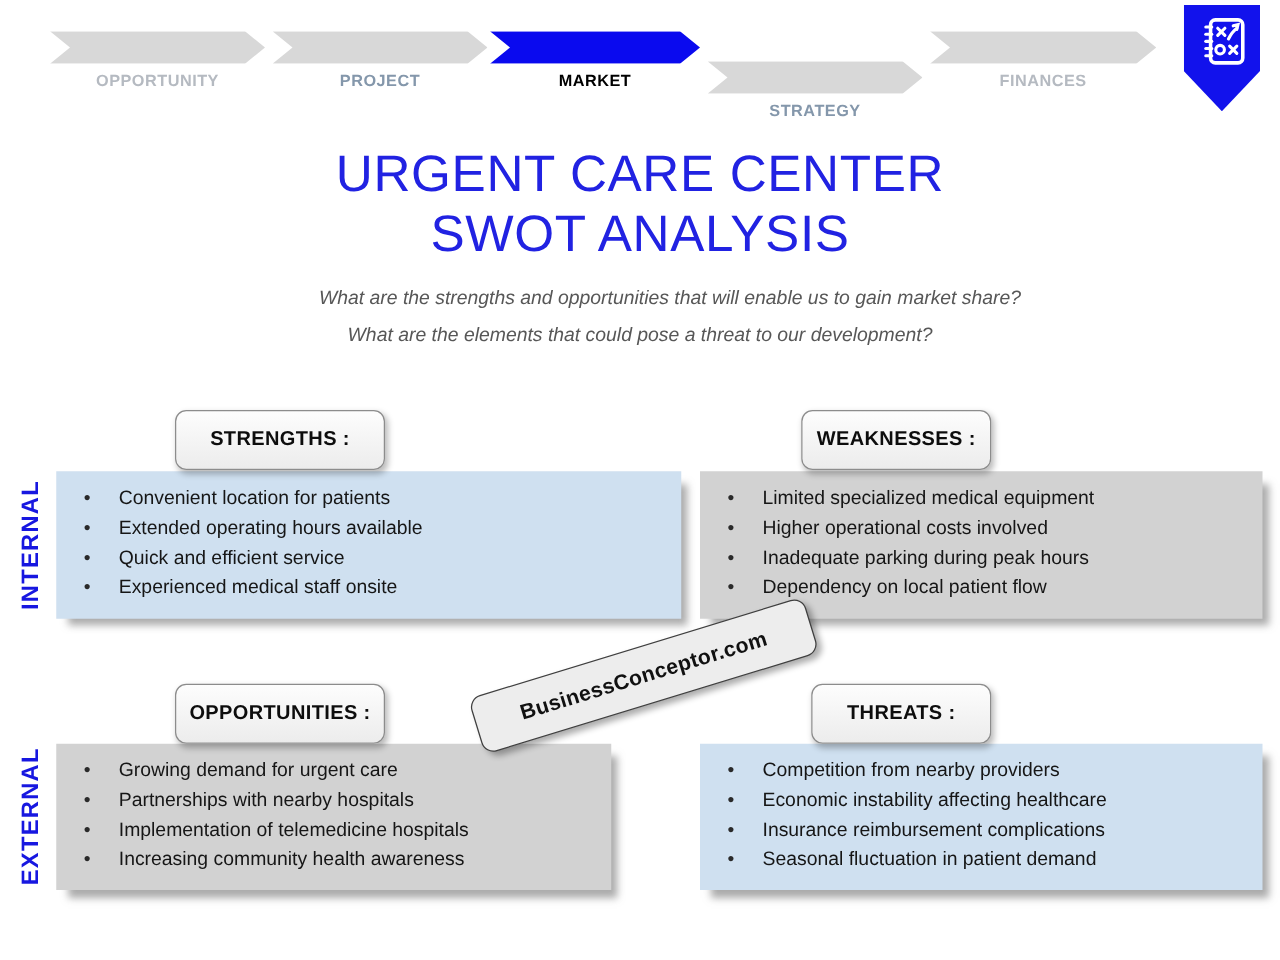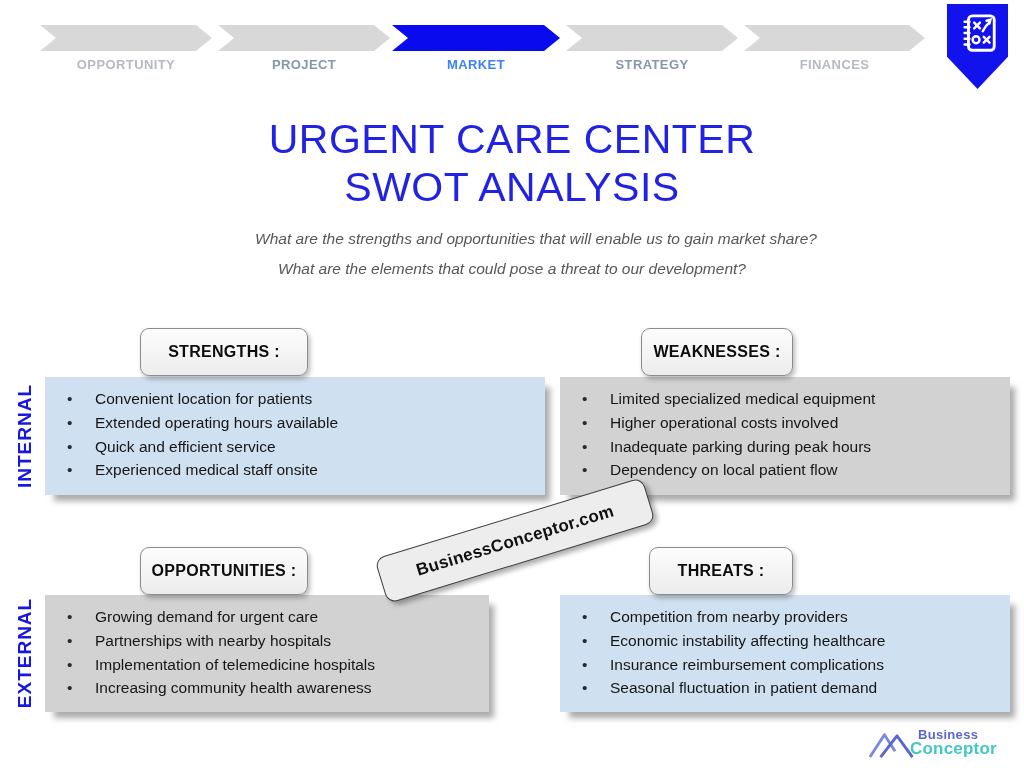--- a/index.html
+++ b/index.html
@@ -7,23 +7,23 @@
          font-family:"Liberation Sans", sans-serif;}
 
   
   .step{position:absolute;top:25px;height:52px;}
   .chev{position:absolute;top:0;left:0;right:0;height:26px;background:#d8d8d8;
         clip-path:polygon(0 0, calc(100% - 16px) 0, 100% 50%, calc(100% - 16px) 100%, 0 100%, 16px 50%);}
   .step--active .chev{background:#0a0aef;}
   .step-label{position:absolute;top:32px;left:0;right:0;text-align:center;
               font-weight:bold;font-size:13px;letter-spacing:.4px;color:#b5bac1;}
   .step--visited .step-label{color:#8497ab;}
-  .step--active .step-label{color:#3b82f6;}
+  .step--active .step-label{color:#000000;}
   .s1{left:40px;width:172px;} .s2{left:218px;width:172px;} .s3{left:392px;width:168px;}
-  .s4{left:566px;width:172px;} .s5{left:744px;width:181px;}
+  .s4{left:566px;width:172px;margin-top:24px;} .s5{left:744px;width:181px;}
 
   
   .badge{position:absolute;left:947px;top:4px;width:61px;height:85px;background:#1212ec;
          clip-path:polygon(0 0,100% 0,100% 62%,50% 100%,0 62%);}
   .badge svg{position:absolute;left:10px;top:8px;}
 
   
   .title{position:absolute;left:0;width:1024px;text-align:center;color:#2122e2;
          font-weight:normal;font-size:41px;letter-spacing:.5px;}
   .title1{top:116px;} .title2{top:164px;}
@@ -163,22 +163,14 @@
       <li>Economic instability affecting healthcare</li>
       <li>Insurance reimbursement complications</li>
       <li>Seasonal fluctuation in patient demand</li>
     </ul>
   </div>
 
   <div class="watermark">
     <span>BusinessConceptor.com</span>
   </div>
 
-  <div class="logo">
-    <svg width="58" height="30" viewBox="0 0 60 31">
-      <path d="M2 29 L17 6 L28 23" fill="none" stroke="#7d88e0" stroke-width="3" stroke-linejoin="round"></path>
-      <path d="M13 29 L30 7 L46 29" fill="none" stroke="#5b67d0" stroke-width="3" stroke-linejoin="round"></path>
-    </svg>
-    <span class="logo-business">Business</span>
-    <span class="logo-conceptor">Conceptor</span>
-  </div>
 
 </div>
 
 </body></html>

